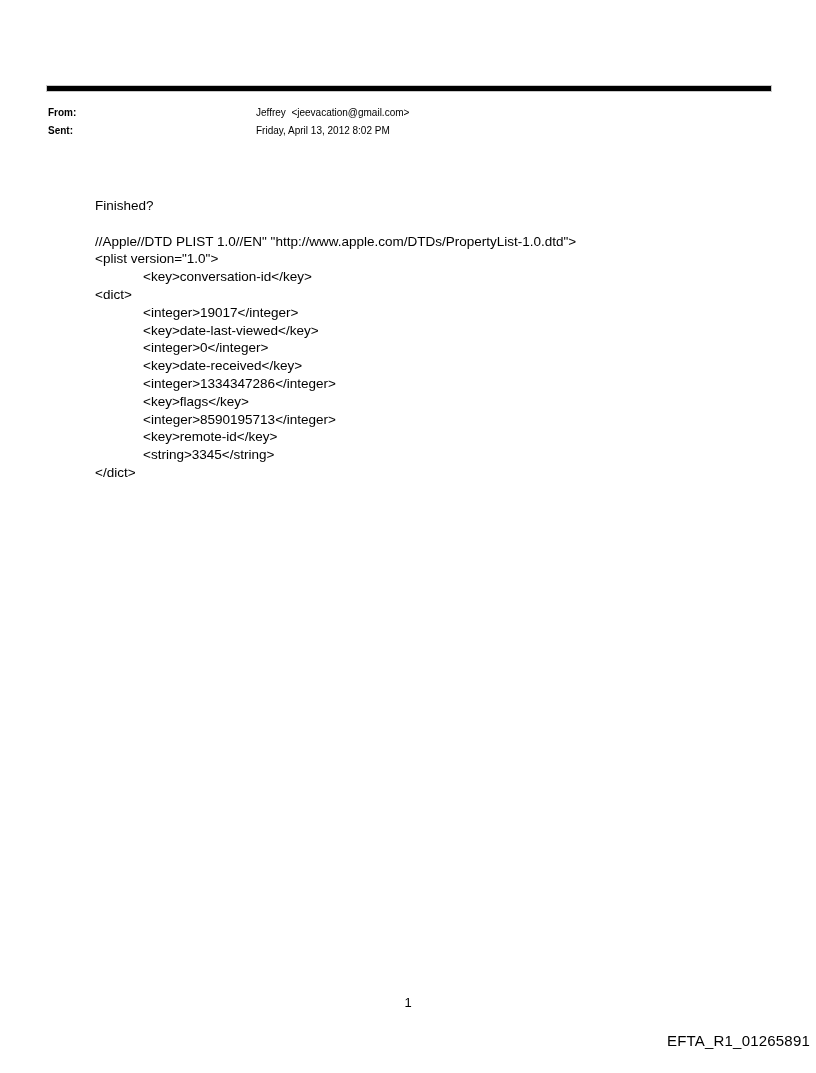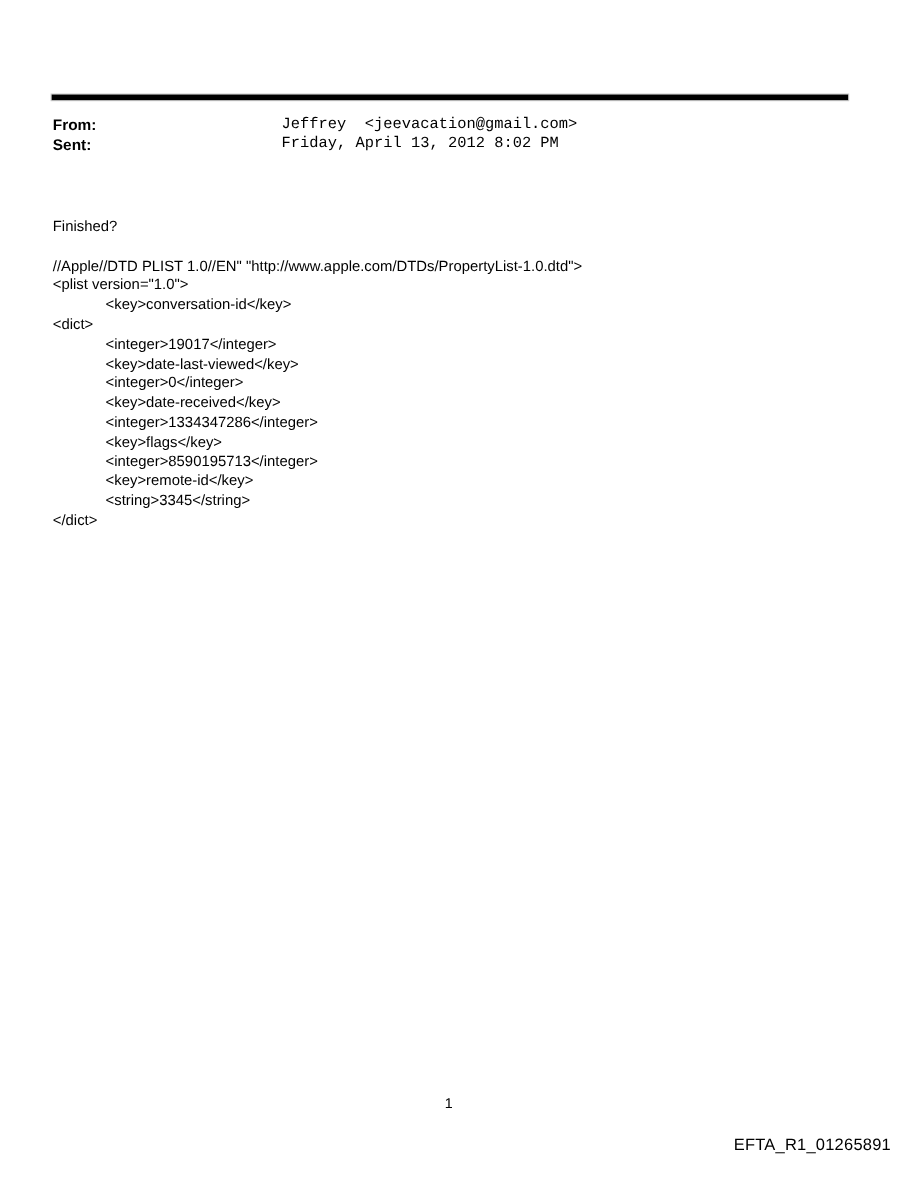--- a/index.html
+++ b/index.html
@@ -26,46 +26,46 @@
     top: 86px;
     width: 724px;
     height: 5px;
     background: #000000;
     box-shadow: 0 0 0 1px #c9c9c9;
   }
   .email-header {
     position: absolute;
     left: 48px;
     top: 104px;
-    font-size: 14px;
+    font-size: 10px;
   }
   .header-row {
     display: flex;
     height: 18px;
     line-height: 18px;
   }
   .header-label {
     width: 208px;
     font-weight: bold;
     flex: 0 0 208px;
   }
   .header-value {
     white-space: pre;
-    font-family: Liberation Mono, monospace;
   }
   .email-body {
     position: absolute;
     left: 48px;
     top: 197px;
     font-size: 13.5px;
   }
   .body-line {
     height: 17.8px;
     line-height: 17.8px;
     white-space: pre;
+    margin-left: 47px;
   }
   .body-line.indent-1 {
     padding-left: 48px;
   }
   .page-number {
     position: absolute;
     left: 0;
     top: 995px;
     width: 100%;
     text-align: center;

